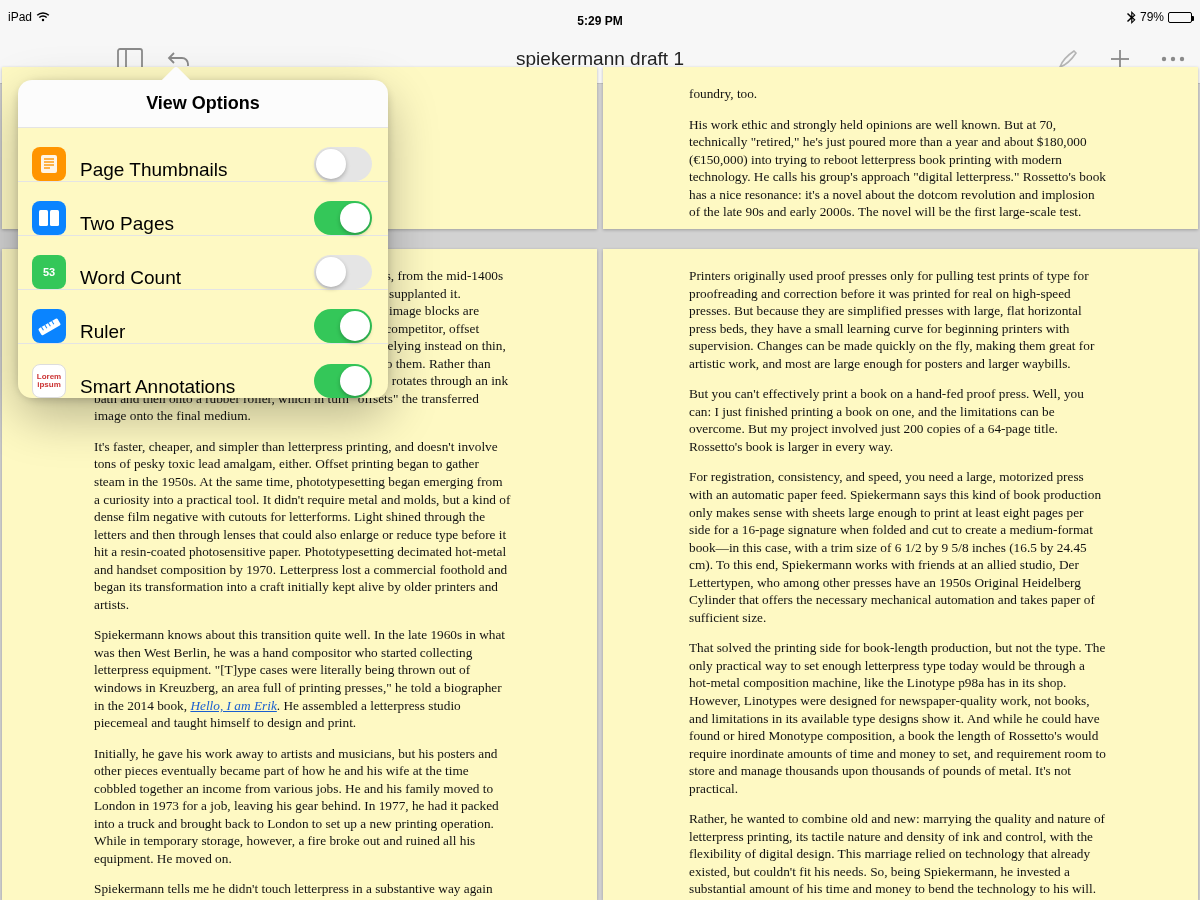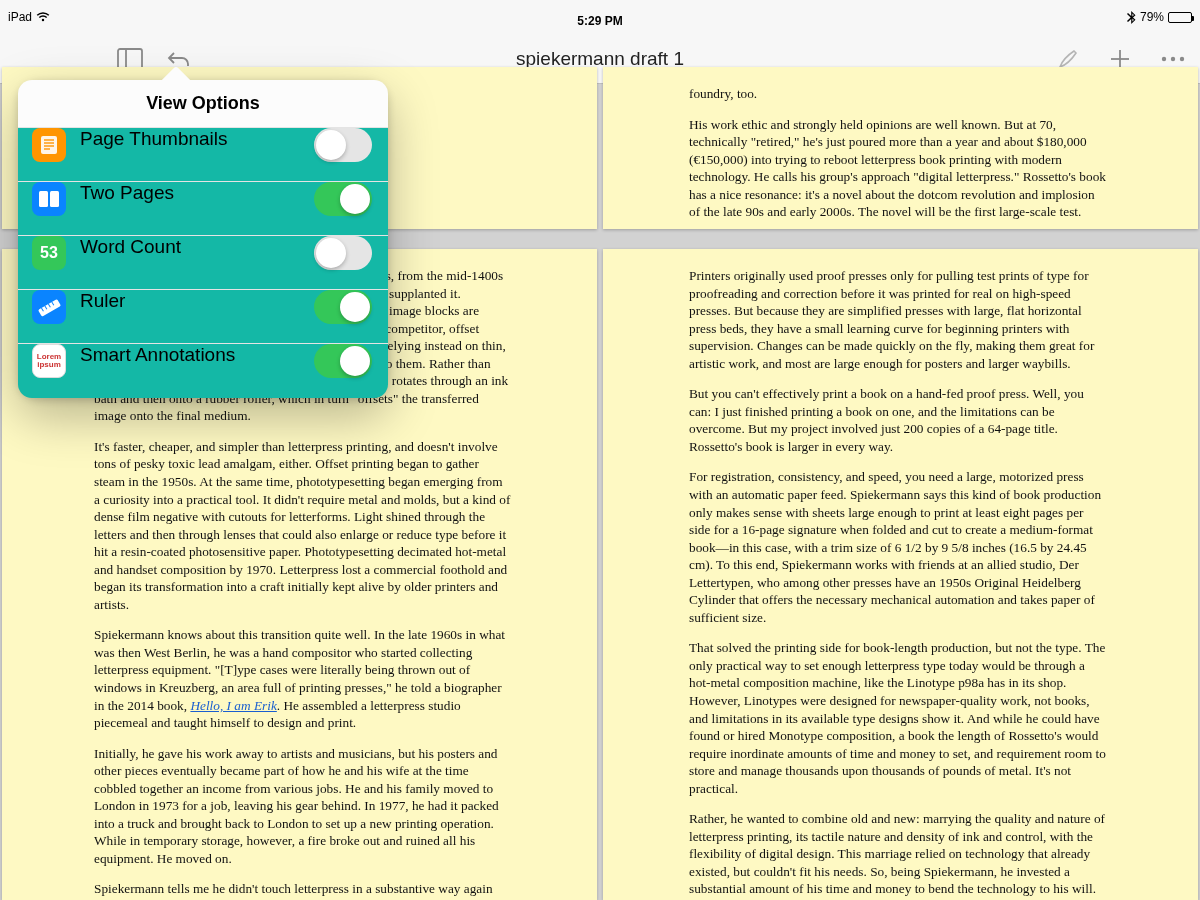--- a/index.html
+++ b/index.html
@@ -79,25 +79,25 @@
 }
 .popover-header {
   height: 48px; display: flex; align-items: center; justify-content: center;
   font-size: 18px; font-weight: 600; color: #000;
   border-bottom: 1px solid #e4e4e4;
   position: relative; z-index: 1;
   border-radius: 14px 14px 0 0;
   background: #fcfcfc;
 }
 .opt-row {
-  height: 54px; display: flex; align-items: flex-start;
+  height: 54px; display: flex; align-items: flex-end;
   padding: 0 16px 0 14px;
   gap: 14px;
   border-bottom: 1px solid #e4e4e4;
-  background: #14b8a6;
+  background: #fef9c3;
 }
 .opt-row:last-child { border-bottom: none; border-radius: 0 0 14px 14px; }
 .opt-icon { width: 34px; height: 34px; border-radius: 8px; display: flex; align-items: center; justify-content: center; color: #fff; font-size: 12px; font-weight: 600; flex-shrink: 0; }
 .icon-orange { background: #ff9500; }
 .icon-blue { background: #0a84ff; }
 .icon-green { background: #34c759; }
 .icon-ruler { background: #0a84ff; }
 .icon-white { background: #fff; border: 1px solid #ddd; color: #d44; }
 .opt-label { font-size: 19px; color: #000; flex: 1; }
 .switch { width: 58px; height: 34px; border-radius: 17px; position: relative; background: #e5e5e5; transition: background 0.2s; }
@@ -224,21 +224,21 @@
         </svg>
     </div>
     <span class="opt-label">Two Pages</span>
     <div class="switch on">
         <div class="knob"></div>
       </div>
   </div>
 
   <div class="opt-row">
     <div class="opt-icon icon-green">
-        <span style="font-size:16px;font-weight:600">53</span>
+        <span style="font-size:11px;font-weight:600">53</span>
       </div>
     <span class="opt-label">Word Count</span>
     <div class="switch">
         <div class="knob"></div>
       </div>
   </div>
 
   <div class="opt-row">
     <div class="opt-icon icon-ruler">
       <svg width="26" height="26" viewBox="0 0 26 26">

